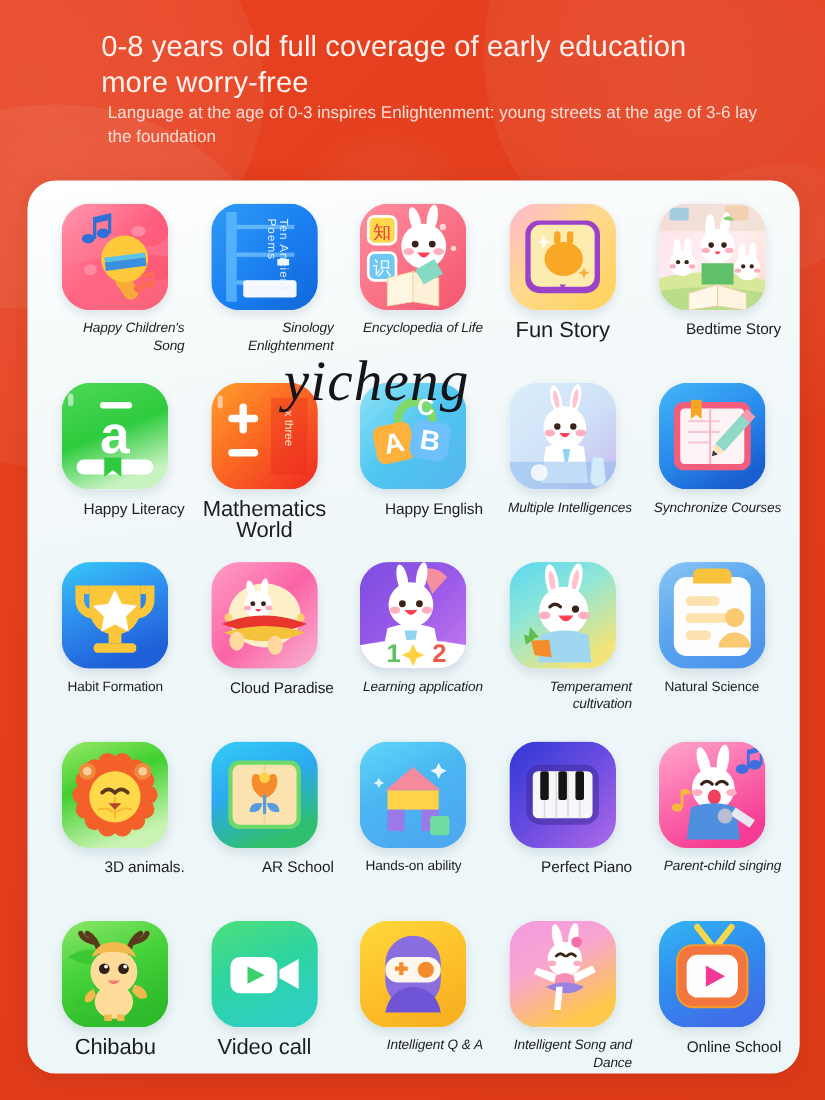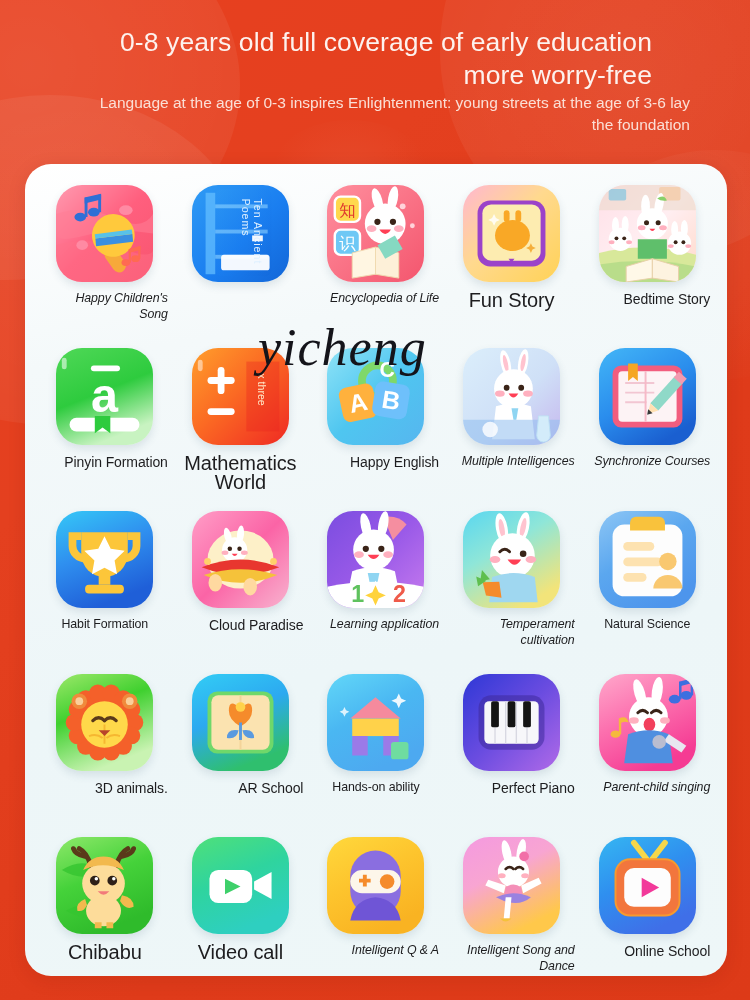--- a/index.html
+++ b/index.html
@@ -21,21 +21,21 @@
   .blob-b { left: -150px; top: 95px;  width: 400px; height: 330px;
             background: radial-gradient(circle at 55% 40%, rgba(255,255,255,0.085), rgba(255,255,255,0.05) 68%, rgba(255,255,255,0) 80%); }
   .blob-c { left: 440px; top: -160px; width: 420px; height: 420px;
             background: radial-gradient(circle at 45% 55%, rgba(255,255,255,0.085), rgba(255,255,255,0.045) 66%, rgba(255,255,255,0) 80%); }
   .blob-d { left: 575px; top: 150px; width: 280px; height: 230px;
             background: radial-gradient(circle at 40% 40%, rgba(255,255,255,0.07), rgba(255,255,255,0) 75%); }
   .blob-e { left: 260px; top: 120px; width: 180px; height: 140px;
             background: radial-gradient(circle at 50% 50%, rgba(255,180,160,0.10), rgba(255,255,255,0) 72%); }
 
   
-  .header { position: absolute; left: 0; top: 0; width: 750px; padding: 26px 40px 0 92px; text-align: right; }
+  .header { position: absolute; left: 0; top: 0; width: 750px; padding: 26px 40px 0 92px; }
   .h-title {
     font-size: 26.5px; line-height: 33px; font-weight: 400;
     color: #fdf2ee; letter-spacing: .1px; max-width: 560px;
   }
   .h-sub {
     font-size: 15.5px; line-height: 22px; font-weight: 400;
     color: #fbdfd6; max-width: 598px; padding-left: 6px;
   }
 
   
@@ -153,20 +153,21 @@
    <rect x="24" y="46" width="54" height="4" fill="#8ed3ff" opacity=".9"></rect>
    <rect x="24" y="72" width="54" height="4" fill="#8ed3ff" opacity=".9"></rect>
    <rect x="24" y="4" width="58" height="90" rx="7" fill="url(#b1)" opacity=".35"></rect>
    <rect x="30" y="72" width="50" height="16" rx="3" fill="#fff" opacity=".95"></rect>
    <rect x="62" y="52" width="11" height="6" fill="#fff" opacity=".95"></rect>
    <text x="68" y="14" fill="#dff0ff" font-family="Liberation Sans, sans-serif" font-size="11" writing-mode="tb" style="letter-spacing:1px">Ten Ancient</text>
    <text x="56" y="14" fill="#dff0ff" font-family="Liberation Sans, sans-serif" font-size="11" writing-mode="tb" style="letter-spacing:1px">Poems</text>
               </svg>
             </div>
           </div>
+          <div class="lbl left">Sinology Enlightenment</div>
         </div>
         <div class="tile">
           <div class="icon-wrap">
             <div class="ico">
               <svg viewBox="0 0 100 100" width="97" height="97" style="display:block">
    <defs>
                   <linearGradient id="e1" x1="0" y1="0" x2="1" y2="1">
      <stop offset="0" stop-color="#ff8f9e"></stop>
                     <stop offset="1" stop-color="#f4566e"></stop>
                   </linearGradient>
@@ -288,21 +289,21 @@
                 </defs>
    <rect width="100" height="100" fill="url(#p1)"></rect>
    <rect x="6" y="10" width="5" height="12" rx="2.5" fill="#fff" opacity=".55"></rect>
    <rect x="36" y="18" width="30" height="6" rx="3" fill="#fff"></rect>
    <text x="50" y="66" text-anchor="middle" fill="#fff" font-size="50" font-family="Liberation Sans, sans-serif" font-weight="bold">a</text>
    <rect x="14" y="72" width="72" height="14" rx="7" fill="#fff"></rect>
    <path d="M40 70 h16 v18 l-8 -6 -8 6z" fill="#2ecb3e"></path>
               </svg>
             </div>
           </div>
-          <div class="lbl mid">Pinyin Formation</div>
+          <div class="lbl mid">Happy Literacy</div>
         </div>
         <div class="tile">
           <div class="icon-wrap">
             <div class="ico">
               <svg viewBox="0 0 100 100" width="97" height="97" style="display:block">
    <defs>
                   <linearGradient id="mm" x1="0" y1="0" x2="1" y2="1">
      <stop offset="0" stop-color="#ff9e2c"></stop>
                     <stop offset=".45" stop-color="#fb6a23"></stop>
                     <stop offset="1" stop-color="#ef2a23"></stop>

